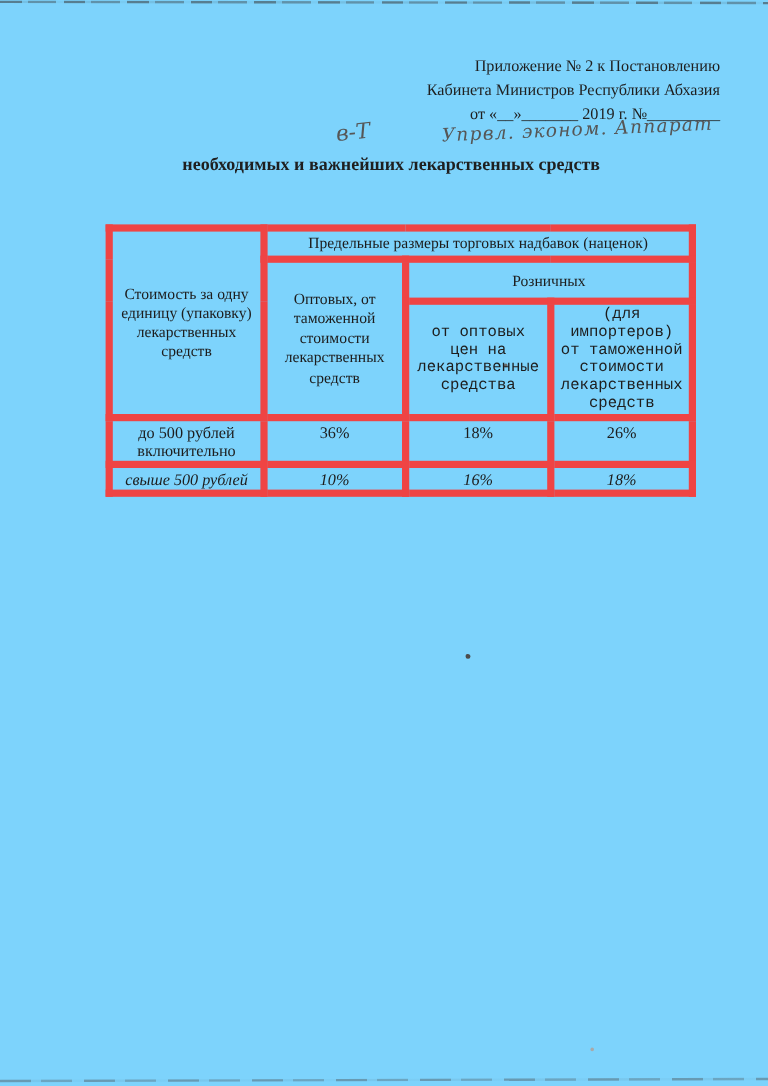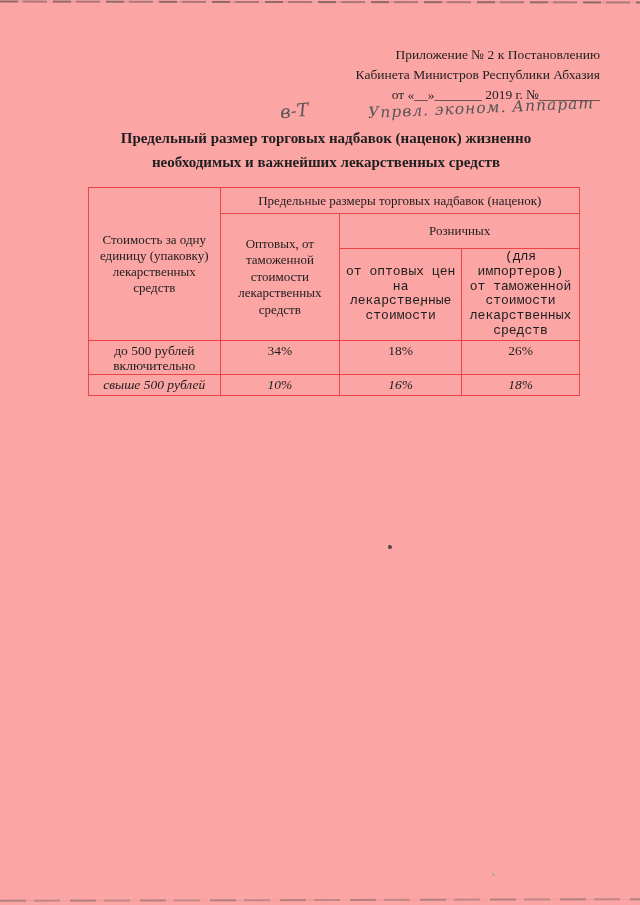--- a/index.html
+++ b/index.html
@@ -5,21 +5,21 @@
   html, body {
     margin: 0;
     padding: 0;
     background: #e8e8e8;
   }
   .page {
     position: relative;
     width: 640px;
     height: 905px;
     margin: 0 auto;
-    background: #fca5a5;
+    background: #7dd3fc;
     overflow: hidden;
     font-family: "Liberation Serif", "DejaVu Serif", serif;
     color: #1f1f1f;
   }
 
   
   .scan-line-top {
     position: absolute;
     top: 1px; left: 0;
     width: 640px; height: 2px;
@@ -110,21 +110,21 @@
   .markup-table {
     position: absolute;
     left: 88px;
     top: 187px;
     width: 492px;
     border-collapse: collapse;
     font-size: 13px;
     color: #1d1d1d;
   }
   .markup-table td {
-    border: 1px solid #ef4444;
+    border: 6px solid #ef4444;
     text-align: center;
     vertical-align: middle;
     padding: 1px 4px;
     line-height: 16px;
   }
   .markup-table .r1 { height: 26px; }
   .markup-table .r2 { height: 35px; }
   .markup-table .r3 { height: 74px; }
   .markup-table .r4 { height: 31px; margin-left: 12px; }
   .markup-table .r5 { height: 21px; font-style: italic; }
@@ -151,47 +151,46 @@
   <div class="appendix-header">
     <div>Приложение № 2 к Постановлению</div>
     <div>Кабинета Министров Республики Абхазия</div>
     <div>от «__»_______ 2019 г. №_________</div>
   </div>
 
   <div class="hand hand-left">в-Т</div>
   <div class="hand hand-right">Упрвл. эконом. Аппарат</div>
 
   <div class="doc-title">
-    <div>Предельный размер торговых надбавок (наценок) жизненно</div>
     <div>необходимых и важнейших лекарственных средств</div>
   </div>
 
   <table class="markup-table">
     <colgroup>
       <col style="width:132px">
       <col style="width:120px">
       <col style="width:122px">
       <col style="width:118px">
     </colgroup>
     <tbody>
       <tr class="r1">
         <td rowspan="3">Стоимость за одну единицу (упаковку) лекарственных средств</td>
         <td colspan="3">Предельные размеры торговых надбавок (наценок)</td>
       </tr>
       <tr class="r2">
         <td rowspan="2" class="cell-wholesale">Оптовых, от таможенной стоимости лекарственных средств</td>
         <td colspan="2">Розничных</td>
       </tr>
       <tr class="r3">
-        <td>от оптовых цен на лекарственные стоимости</td>
+        <td>от оптовых цен на лекарственные средства</td>
         <td>(для импортеров) от таможенной стоимости лекарственных средств</td>
       </tr>
       <tr class="r4">
         <td>до 500 рублей включительно</td>
-        <td>34%</td>
+        <td>36%</td>
         <td>18%</td>
         <td>26%</td>
       </tr>
       <tr class="r5">
         <td>свыше 500 рублей</td>
         <td>10%</td>
         <td>16%</td>
         <td>18%</td>
       </tr>
     </tbody>

